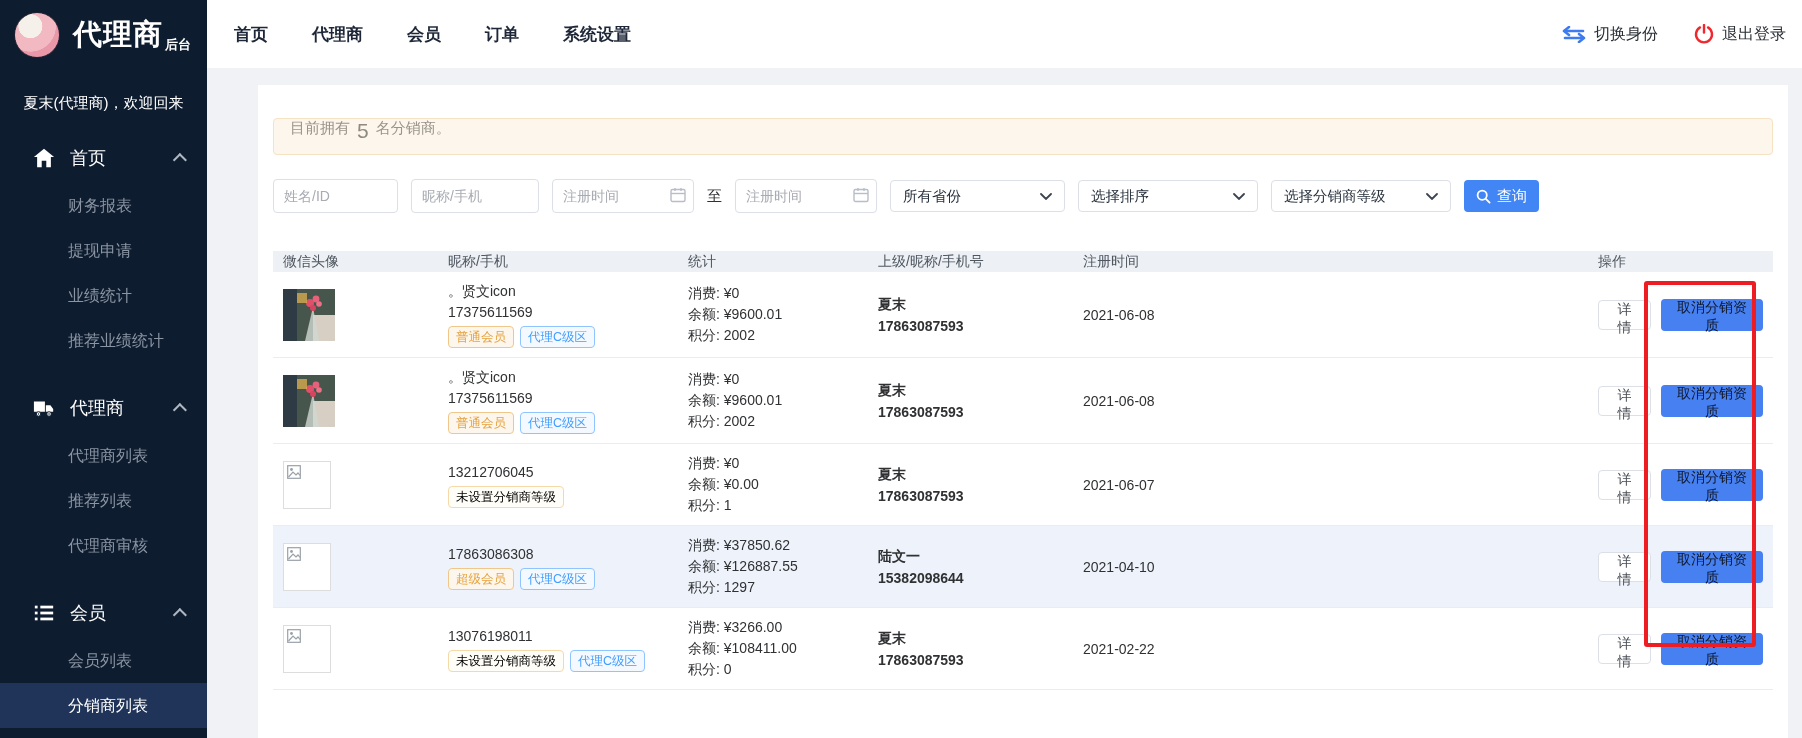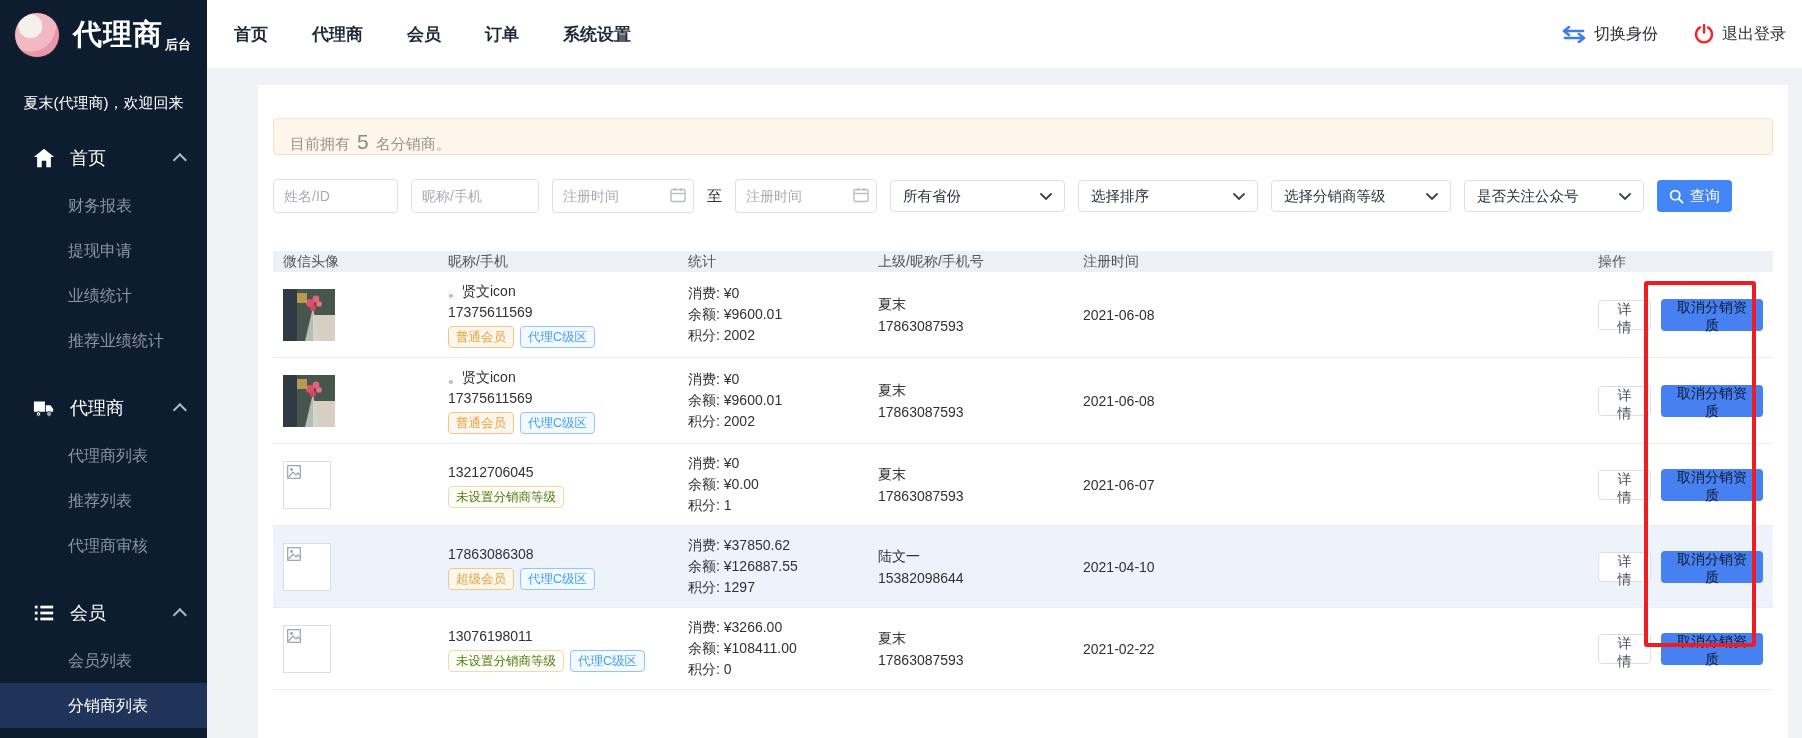--- a/index.html
+++ b/index.html
@@ -26,21 +26,21 @@
   
   .topbar { position:absolute; left:207px; top:0; width:1595px; height:68px; background:#ffffff; display:flex; align-items:center; }
   .topnav { display:flex; gap:44px; padding-left:27px; }
   .topnav span { font-size:17px; font-weight:bold; color:#1e2737; cursor:pointer; }
   .topbar-right { margin-left:auto; display:flex; align-items:center; gap:36px; padding-right:16px; }
   .tb-action { display:flex; align-items:center; gap:8px; font-size:16px; color:#2a2f36; cursor:pointer; }
 
   
   .card { position:absolute; left:258px; top:85px; width:1530px; height:653px; background:#ffffff; padding:33px 15px 0 15px; }
 
-  .alert { background:#fdf6ec; border:1px solid #f6e3c3; border-radius:4px; height:37px; display:flex; align-items:flex-end; padding:0 16px; color:#99948a; font-size:15px; }
+  .alert { background:#fdf6ec; border:1px solid #f6e3c3; border-radius:4px; height:37px; display:flex; align-items:flex-start; padding:0 16px; color:#99948a; font-size:15px; }
   .alert .count { font-size:21px; margin:0 7px; color:#8f8b80; }
 
   
   .filters { display:flex; align-items:center; margin-top:24px; gap:13px; }
   .f-input { height:32px; border:1px solid #dcdfe6; border-radius:4px; padding:16px 10px; font-size:14px; color:#333; outline:none; font-family:"Liberation Sans",sans-serif; }
   .f-input::placeholder { color:#a8abb2; }
   .w-name { width:125px; } .w-nick { width:128px; }
   .date-wrap { position:relative; width:142px; }
   .date-wrap .f-input { width:100%; padding-right:30px; }
   .cal-icon { position:absolute; right:8px; top:8px; width:16px; height:16px; cursor:pointer; }
@@ -57,24 +57,24 @@
   tbody tr { height:75px; background:#fff; }
   tbody tr.row-alt { background:#eef3fb;margin-left:24px; }
   .avatar-photo { width:52px; height:52px; display:block; }
   .avatar-broken { width:48px; height:48px; background:#fff; border:1px solid #ddd; position:relative; }
   .broken-glyph { position:absolute; left:3px; top:3px; width:14px; height:14px; }
   .nickname { line-height:21px; }
   .phone { line-height:21px; }
   .tags { margin-top:3px; display:flex; gap:6px; flex-wrap:wrap; }
   .tag { display:inline-block; font-size:12.5px; line-height:20px; padding:0 7px; border-radius:4px; border:1px solid; white-space:nowrap; }
   .tag.orange { color:#e6a23c; border-color:#f0c78a; background:#fdf6ec; }
-  .tag.orange-light { color:#4d7c0f; border-color:#f5d9a8; background:#fffdf7; }
+  .tag.orange-light { color:#000000; border-color:#f5d9a8; background:#fffdf7; }
   .tag.blue { color:#409eff; border-color:#8fc4ff; background:#f4f9ff; }
   .stat-line { line-height:21px; }
-  .parent-line { line-height:22px; }
+  .parent-line { line-height:22px;font-weight:bold; }
   .actions { display:flex; align-items:center; gap:10px; }
   .btn-detail { background:#fff; border:1px solid #dcdfe6; color:#4a4f57; border-radius:4px; height:30px; padding:0 12px; font-size:14px; cursor:pointer; font-family:"Liberation Sans",sans-serif; }
   .btn-cancel { background:#4680f1; border:none; color:#0f172a; border-radius:4px; height:32px; padding:0 11px; font-size:14px; cursor:pointer; font-family:"Liberation Sans",sans-serif; }
 
   
   .annotation-rect { position:absolute; left:1644px; top:281px; width:112px; height:366px; border:4px solid #ee1d23; border-radius:3px; z-index:20; pointer-events:none; }
 </style>
 </head>
 <body>
 
@@ -206,26 +206,20 @@
       <svg width="12" height="7" viewBox="0 0 12 7">
           <path d="M1 1 L6 6 L11 1" fill="none" stroke="#3c4350" stroke-width="1.8" stroke-linecap="round"></path>
         </svg>
     </div>
     <div class="f-select w-level">
       <span class="sel-text">选择分销商等级</span>
       <svg width="12" height="7" viewBox="0 0 12 7">
           <path d="M1 1 L6 6 L11 1" fill="none" stroke="#3c4350" stroke-width="1.8" stroke-linecap="round"></path>
         </svg>
     </div>
-    <div class="f-select w-follow">
-      <span class="sel-text">是否关注公众号</span>
-      <svg width="12" height="7" viewBox="0 0 12 7">
-          <path d="M1 1 L6 6 L11 1" fill="none" stroke="#3c4350" stroke-width="1.8" stroke-linecap="round"></path>
-        </svg>
-    </div>
     <button class="search-btn">
       <svg width="15" height="15" viewBox="0 0 15 15">
           <circle cx="6.2" cy="6.2" r="4.6" fill="none" stroke="#ffffff" stroke-width="1.8"></circle>
           <line x1="9.8" y1="9.8" x2="13.6" y2="13.6" stroke="#ffffff" stroke-width="1.8" stroke-linecap="round"></line>
         </svg>
       <span>查询</span>
     </button>
   </div>
 
   <table>

